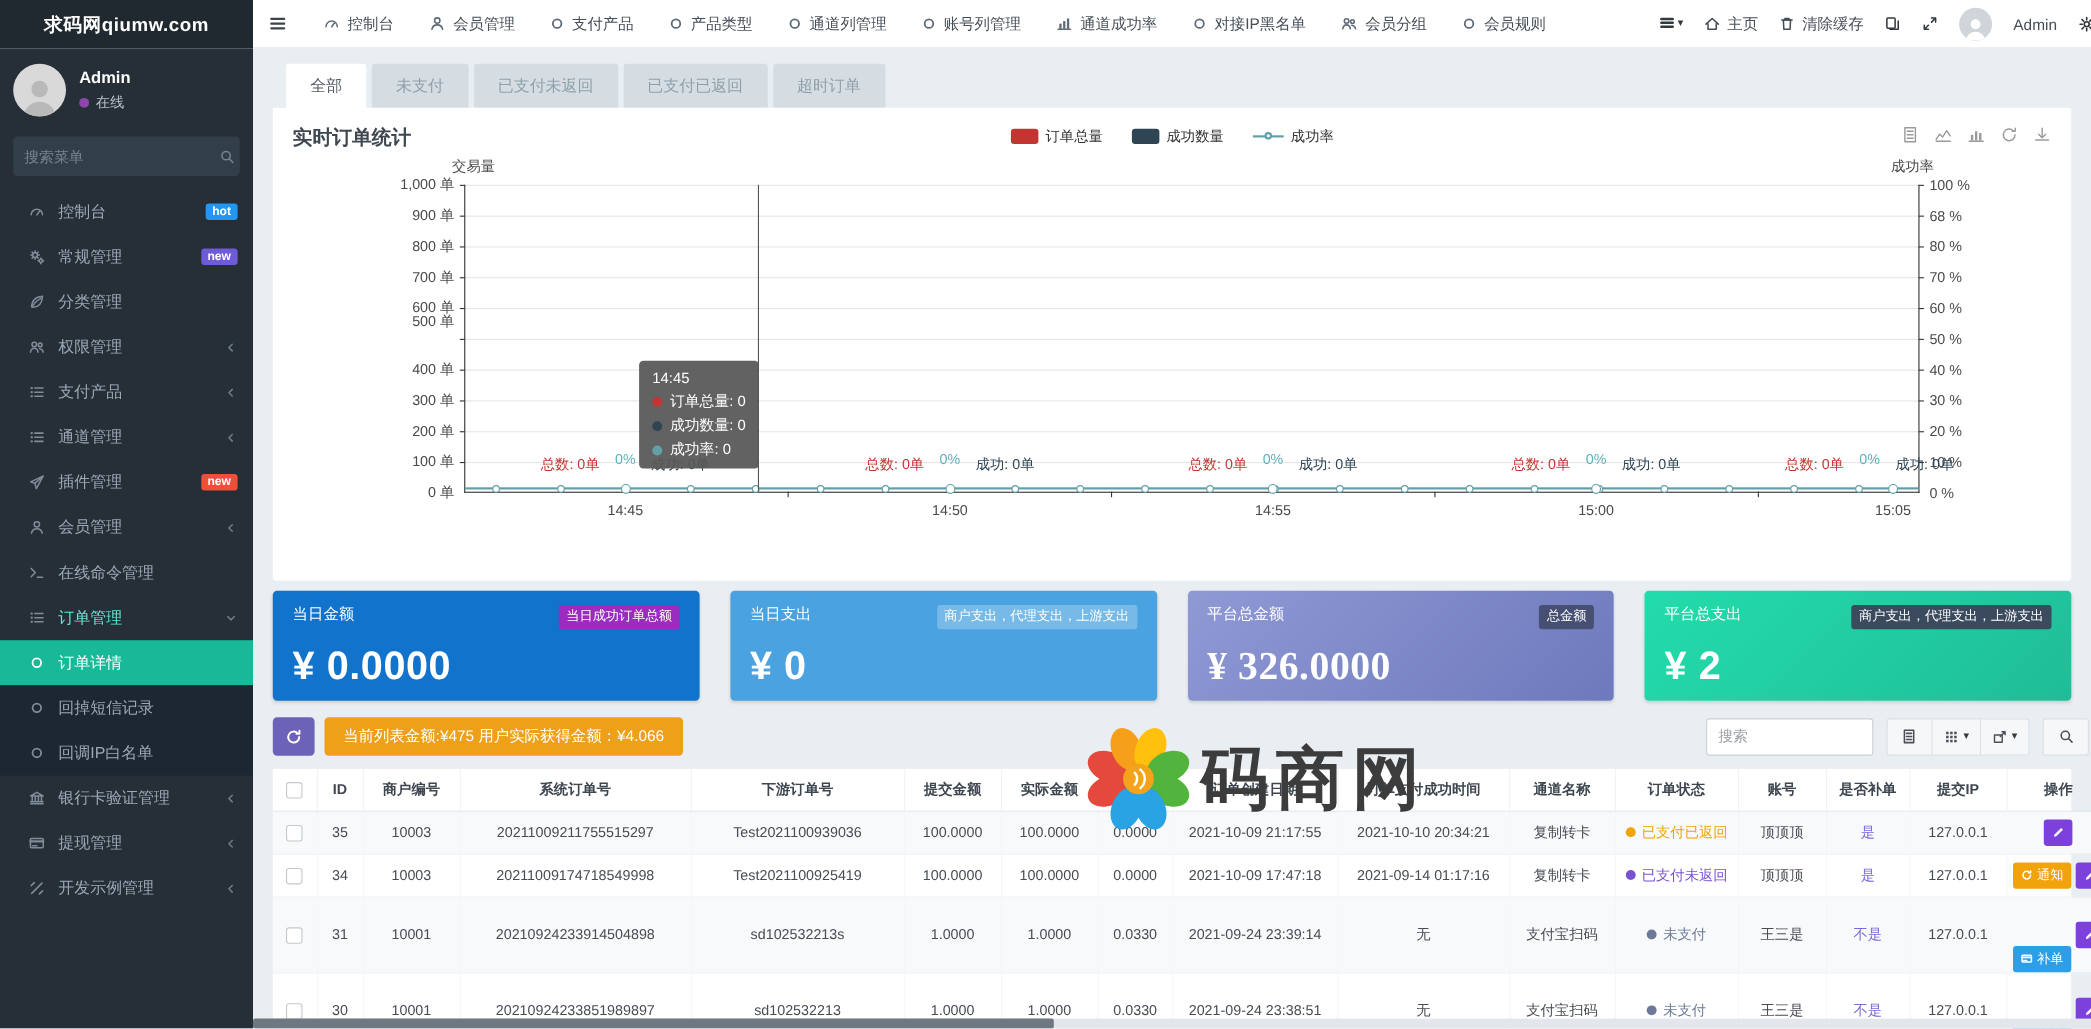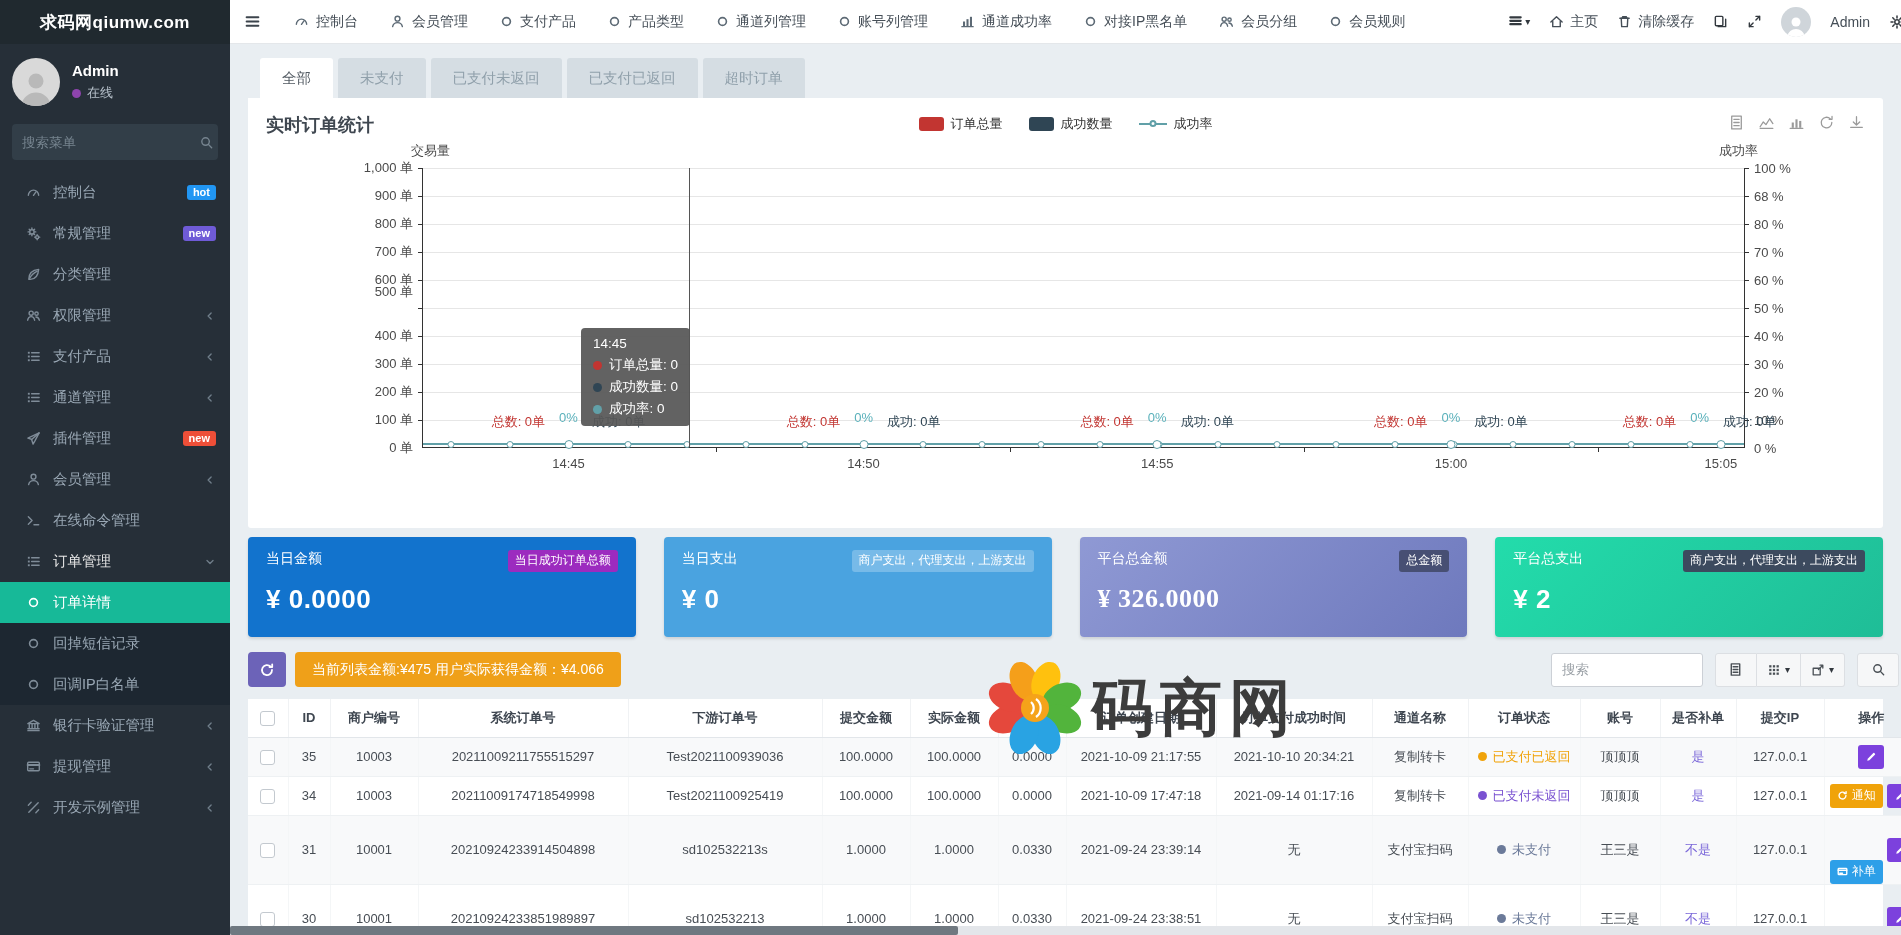--- a/index.html
+++ b/index.html
@@ -31,21 +31,21 @@
   .side-search { margin:2px 12px 12px 12px; background:#323e48; border-radius:4px; height:36px; display:flex; align-items:center; padding:0 10px; }
   .side-search input { flex:1; background:transparent; border:none; outline:none; color:#aeb9c3; font-size:13.5px; font-family:inherit; }
   .side-search input::placeholder { color:#76848f; }
   .side-search .icn { color:#76848f; }
   #side-menu { list-style:none; }
   .side-item { height:41px; display:flex; align-items:center; gap:12px; padding:0 14px 0 25px; font-size:14.5px; cursor:pointer; position:relative; }
   .side-item .icn { width:16px; color:#7f8c98; display:flex; justify-content:center; }
   .side-item.sub { background:#1d2731; }
   .side-item.active { background:#17b998; color:#fff; }
   .side-item.active .icn { color:#fff; }
-  .side-item.open { color:#e5e5e5; }
+  .side-item.open { color:#5eead4; }
   .side-item .lbl { flex:1; white-space:nowrap; }
   .side-badge { font-size:11px; font-weight:bold; color:#fff; padding:1px 6px 2px; border-radius:3px; }
   .side-arrow { color:#6f7d89; display:flex; }
 
   
   .main { position:relative; overflow:hidden; background:#e9eef2; }
   .tabs { display:flex; padding:14px 0 0 30px; gap:5px; }
   .tab { height:40px; padding:0 22px; display:flex; align-items:center; font-size:14.5px; background:#d5dde3; color:#90a0ab; border-radius:3px 3px 0 0; cursor:pointer; }
   .tab.active { background:#fff; color:#525a62; }
 
@@ -81,21 +81,21 @@
   .tooltip { position:absolute; left:158px; top:160px; background:rgba(86,86,86,.93); border-radius:4px; padding:8px 12px; color:#fff; font-size:13.5px; z-index:30; white-space:nowrap; }
   .tt-time { margin-bottom:5px; }
   .tt-row { display:flex; align-items:center; gap:7px; margin-top:4px; }
   .tt-dot { width:9px; height:9px; border-radius:50%; }
 
   .cards { display:flex; gap:28px; margin:0 18px; }
   .card { flex:1; height:100px; border-radius:4px; padding:13px 18px; color:#fff; position:relative; box-shadow:0 2px 3px rgba(0,0,0,.12); }
   .card-top { display:flex; justify-content:space-between; align-items:flex-start; }
   .card-label { font-size:14px; }
   .card-badge { font-size:12px; padding:2px 7px 3px; border-radius:3px; }
-  .card-value { font-size:26px; font-weight:bold; margin-top:12px; letter-spacing:.5px; }
+  .card-value { font-size:36px; font-weight:bold; margin-top:12px; letter-spacing:.5px; }
 
   .listbar { display:flex; align-items:center; margin:15px 2px 0 18px; height:35px; }
   .refresh-btn { width:38px; height:35px; background:#6c63b8; border-radius:4px; color:#fff; display:flex; align-items:center; justify-content:center; cursor:pointer; }
   .list-alert { margin-left:9px; background:#efa019; color:#fff; font-size:14px; border-radius:4px; height:35px; display:flex; align-items:center; padding:0 17px; }
   .listbar-right { margin-left:auto; display:flex; align-items:center; gap:12px; }
   .table-search { width:152px; height:34px; border:1px solid #ccd0d6; border-radius:3px; padding:0 10px; font-size:13.5px; color:#555; outline:none; background:#fff; font-family:inherit; }
   .table-search::placeholder { color:#9aa0a6; }
   .btn-group { display:flex; }
   .view-btn { height:34px; min-width:42px; padding:0 10px; background:#f6f7f8; border:1px solid #dcdfe3; display:flex; align-items:center; justify-content:center; gap:4px; color:#4a5056; cursor:pointer; }
   .btn-group .view-btn + .view-btn { border-left:none; }

